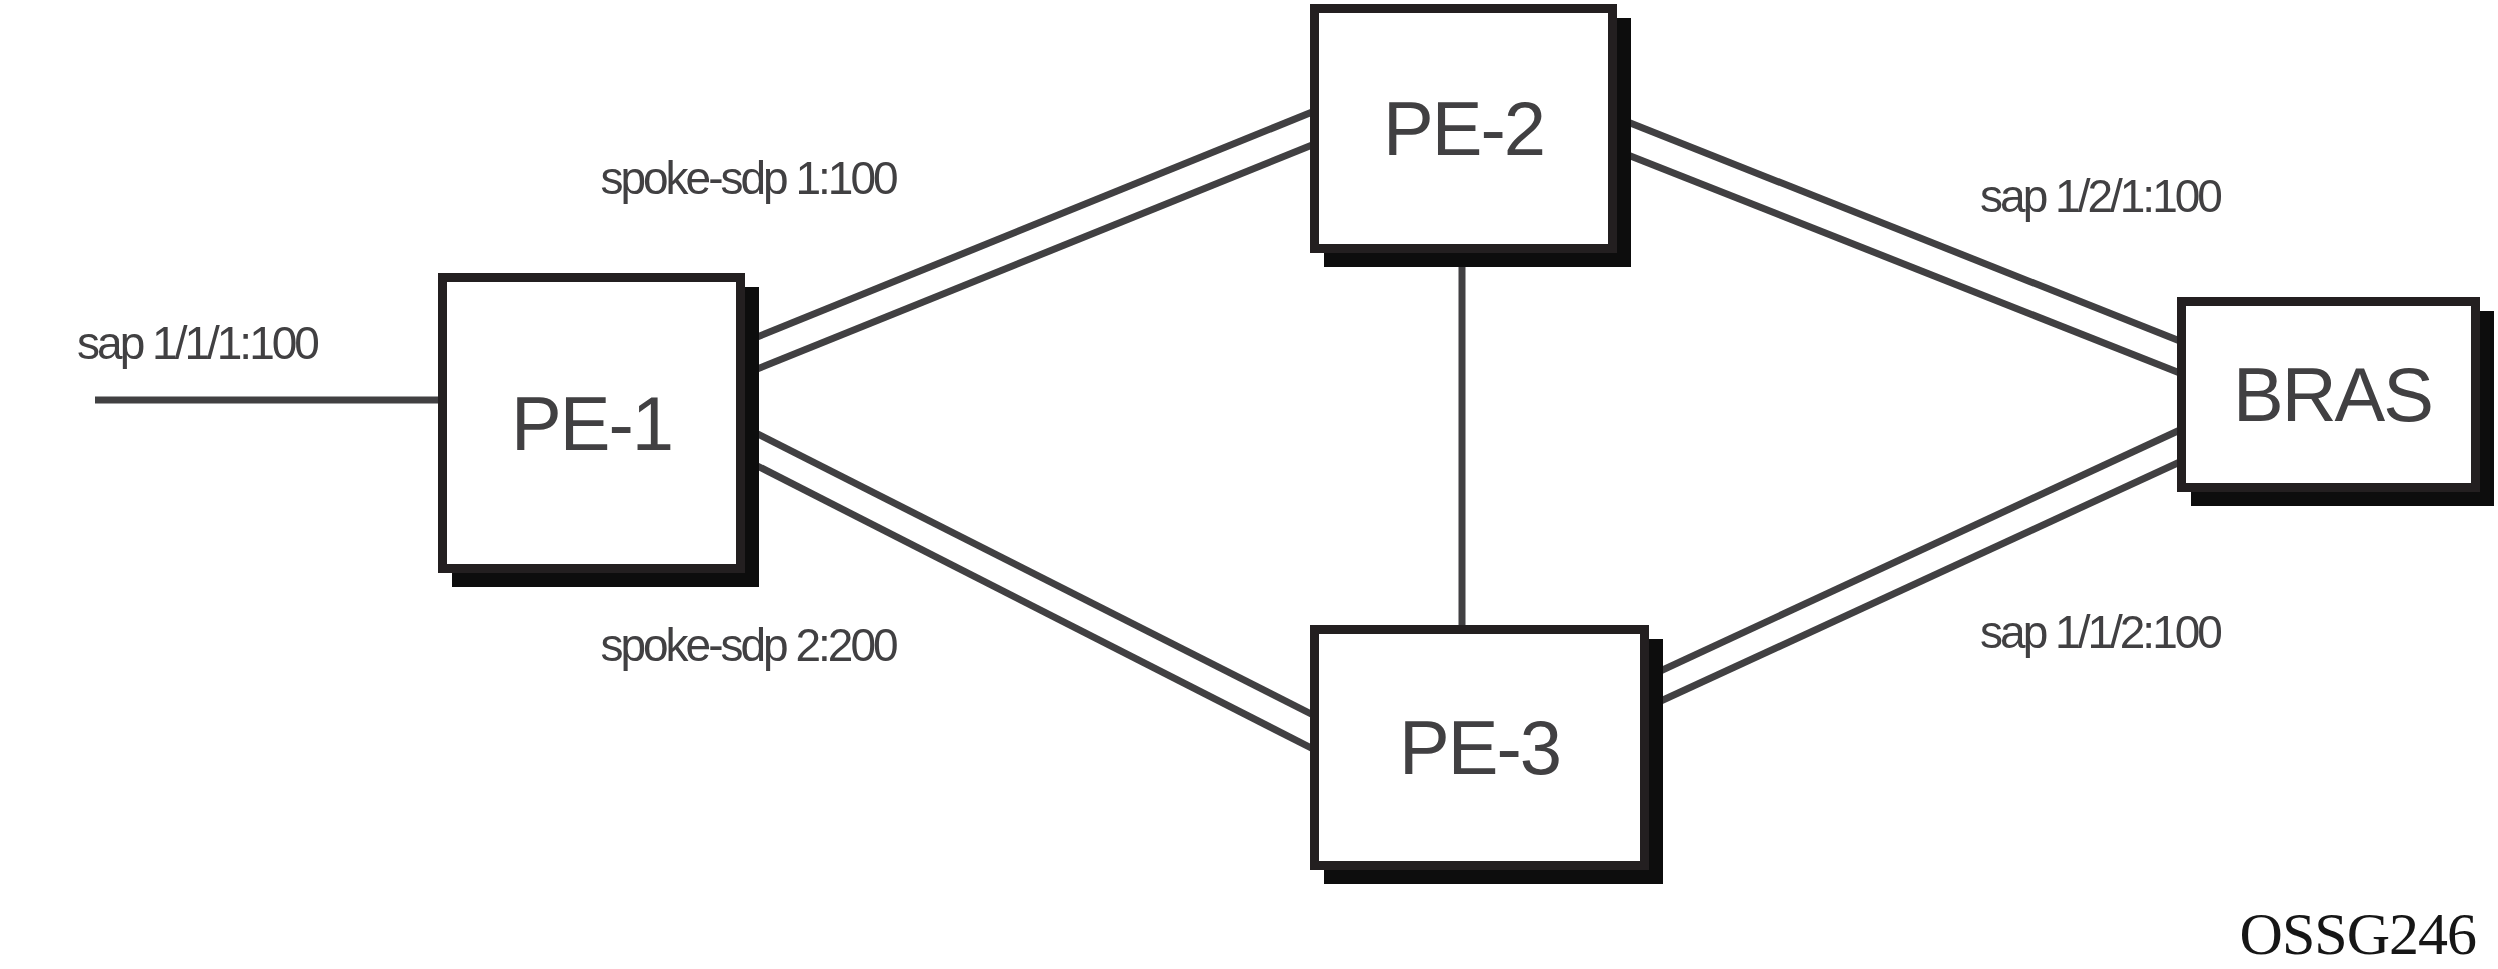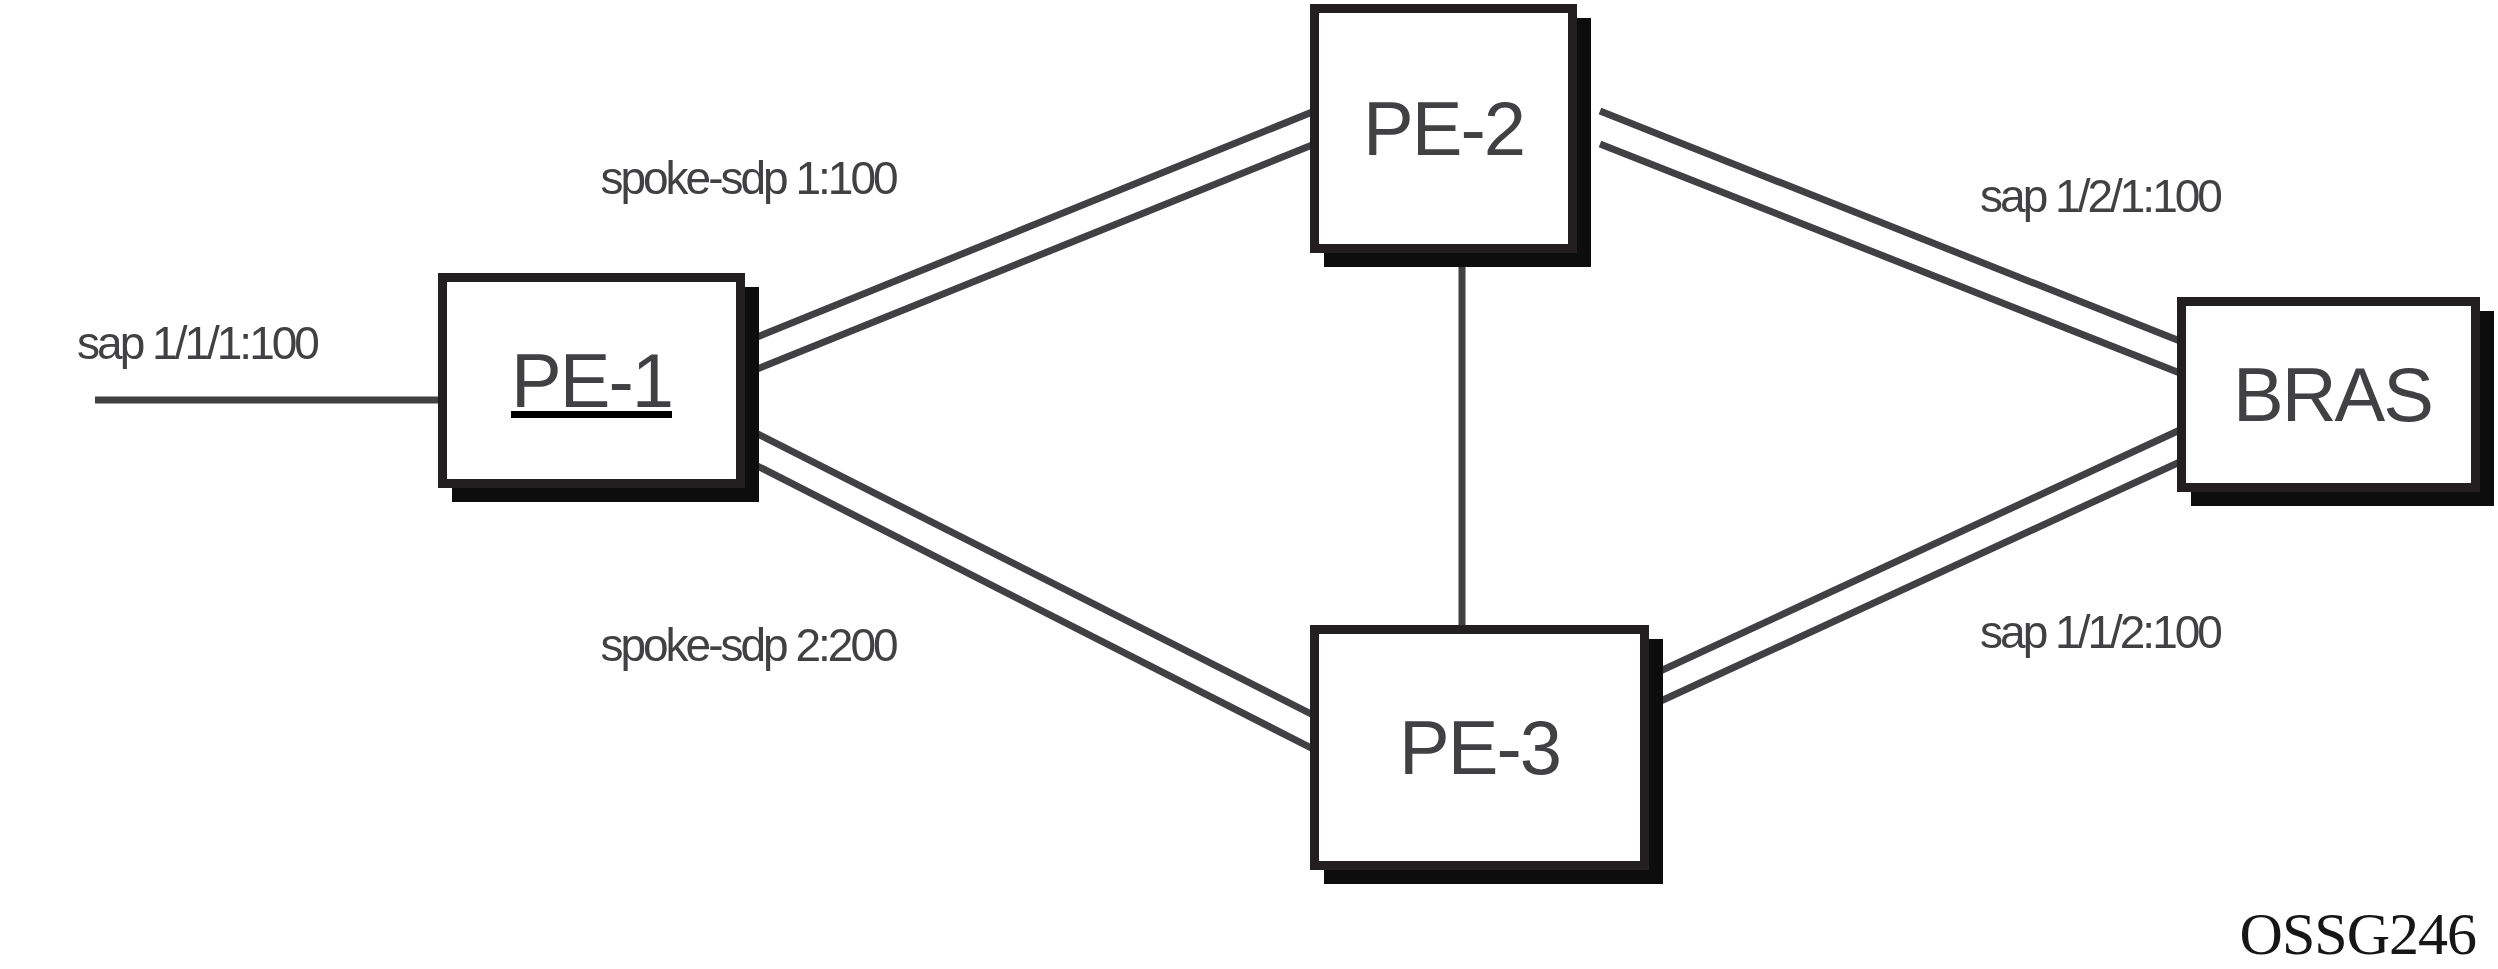--- a/index.html
+++ b/index.html
@@ -70,24 +70,24 @@
       <line x1="730" y1="380" x2="1327" y2="139"></line>
       <line x1="730" y1="420" x2="1327" y2="722"></line>
       <line x1="730" y1="452" x2="1327" y2="756"></line>
       <line x1="1600" y1="111" x2="2195" y2="347"></line>
       <line x1="1600" y1="144" x2="2195" y2="379"></line>
       <line x1="1600" y1="699" x2="2195" y2="423"></line>
       <line x1="1600" y1="729" x2="2195" y2="455"></line>
       <line x1="1462" y1="256" x2="1462" y2="635"></line>
     </svg>
   <div id="nodes-layer">
-      <div class="node" style="left: 438px; top: 273px; width: 307px; height: 215px; text-decoration: underline;">
+      <div class="node" style="left: 438px; top: 273px; width: 307px; height: 300px;">
         <span class="node-label">PE-1</span>
       </div>
-      <div class="node" style="left: 1310px; top: 4px; width: 267px; height: 249px;">
+      <div class="node" style="left: 1310px; top: 4px; width: 307px; height: 249px;">
         <span class="node-label">PE-2</span>
       </div>
       <div class="node" style="left: 1310px; top: 625px; width: 339px; height: 245px;">
         <span class="node-label">PE-3</span>
       </div>
       <div class="node" style="left: 2177px; top: 297px; width: 303px; height: 195px; padding-left: 8px;">
         <span class="node-label">BRAS</span>
       </div>
     </div>
   <div id="labels-layer">

